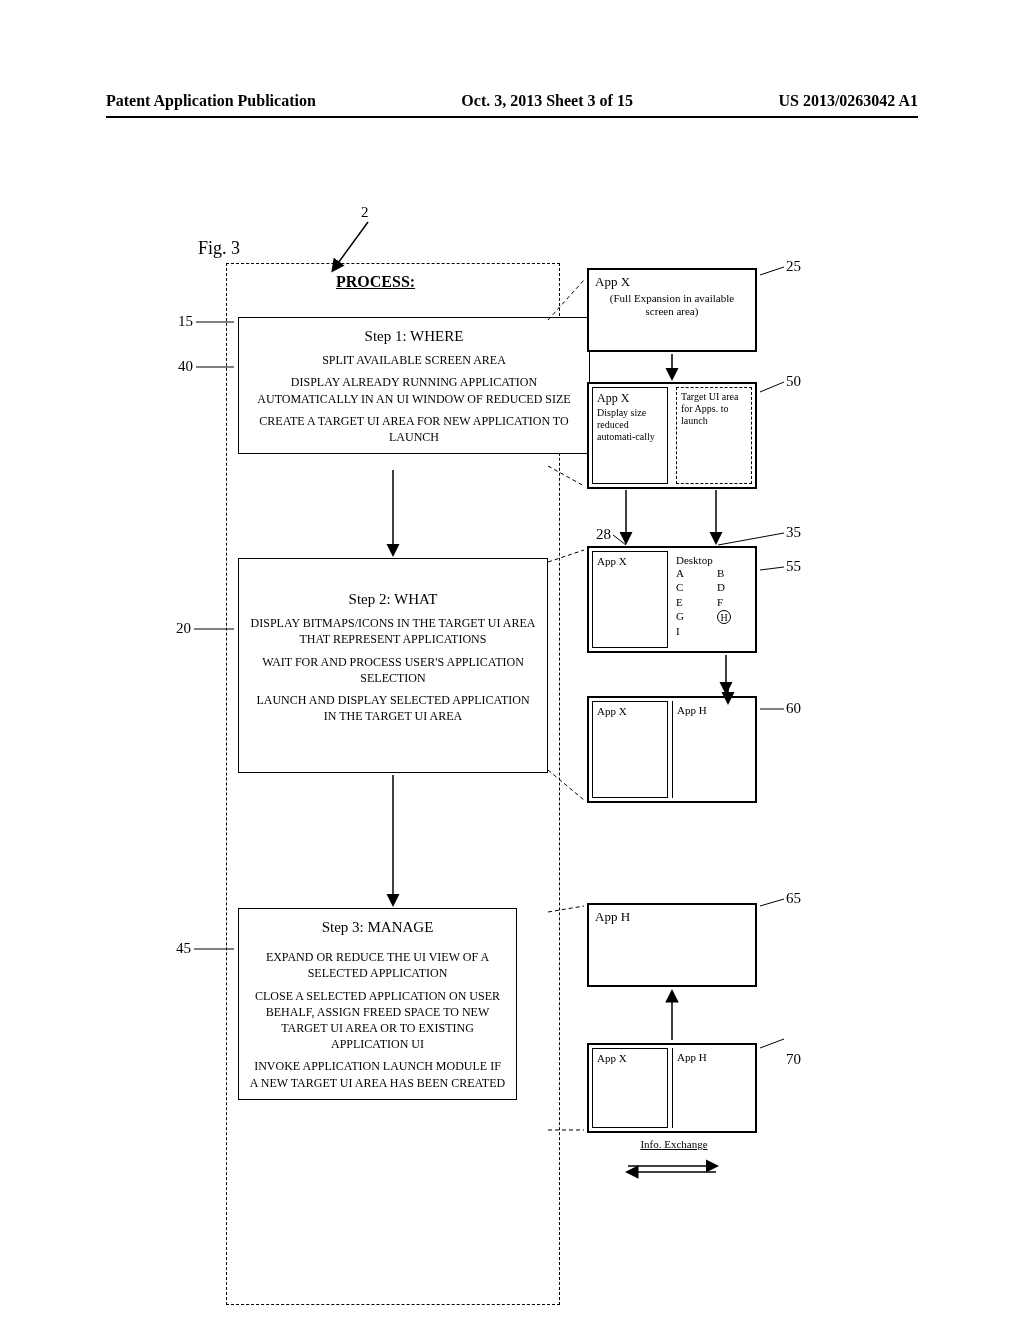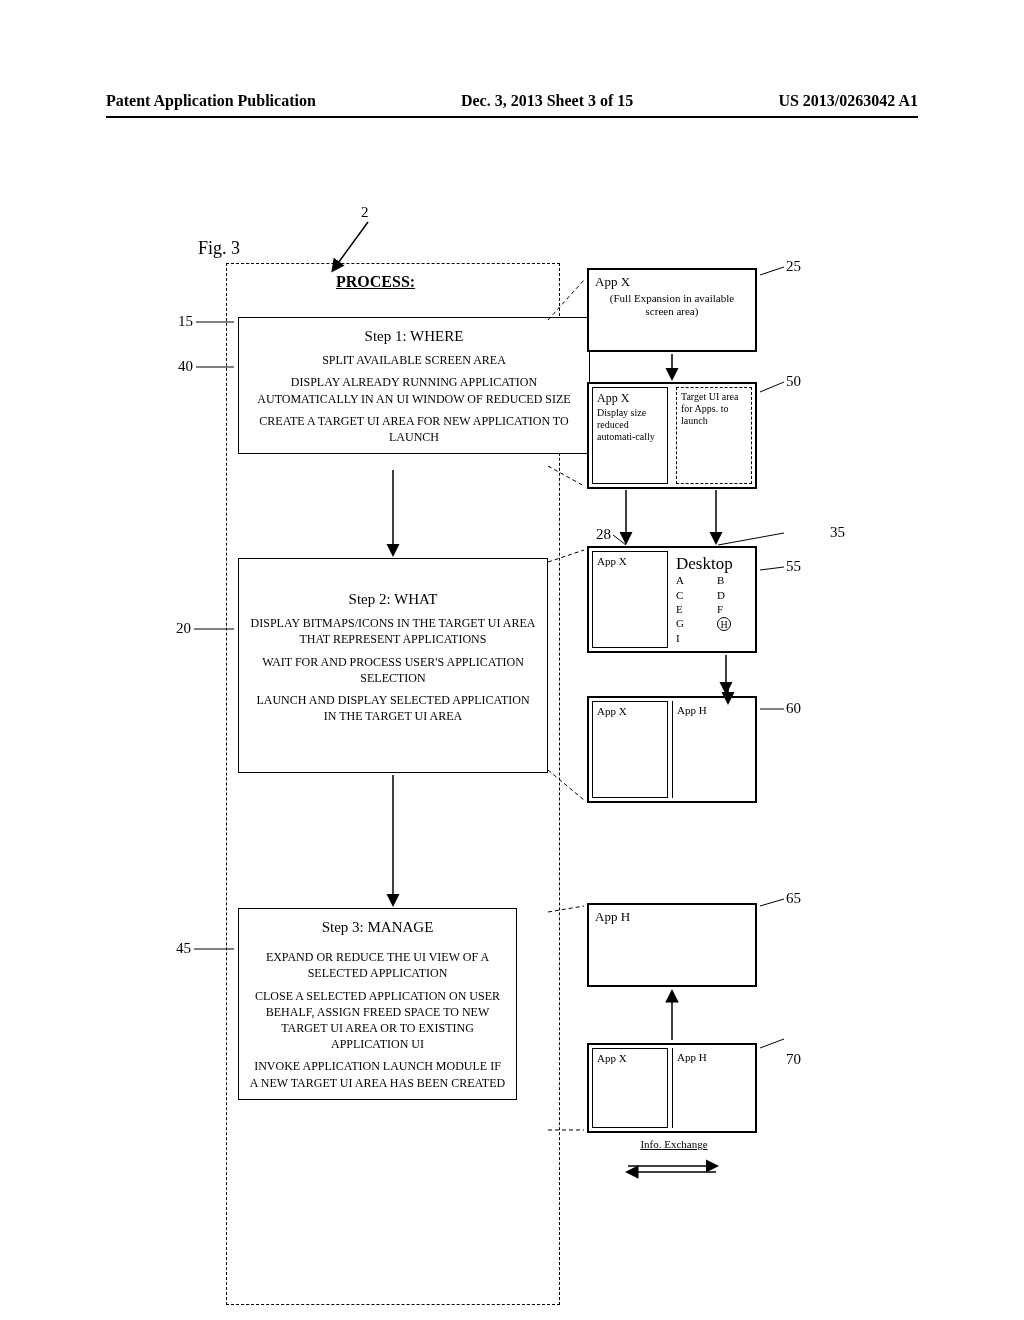--- a/index.html
+++ b/index.html
@@ -117,21 +117,21 @@
     gap: 1px 10px;
     font-size: 11px;
   }
   .circled { display:inline-block; border:1px solid #000; border-radius:50%; width:14px; height:14px; line-height:13px; text-align:center; font-size:10px;}
 </style>
 </head>
 <body>
 
 <div class="page-header">
   <span>Patent Application Publication</span>
-  <span>Dec. 3, 2013   Sheet 3 of 15</span>
+  <span>Oct. 3, 2013   Sheet 3 of 15</span>
   <span>US 2013/0263042 A1</span>
 </div>
 
 <div class="diagram">
 
   <div class="fig-label">Fig. 3</div>
 
   <div class="process-box"></div>
   <div class="process-title">PROCESS:</div>
 
@@ -169,21 +169,21 @@
     <div class="inner-right dashed-inner" style="width:76px; border:1.5px dashed #000;margin-left:12px;">
       <div style="font-size:10px;">Target UI area for Apps. to launch</div>
     </div>
   </div>
 
   <div class="double-box" style="left:481px; top:416px; width:170px; height:107px;">
     <div class="inner-left" style="width:76px;">
       <span>App X</span>
     </div>
     <div class="inner-right" style="width:80px;">
-      <div style="font-size:17px;">Desktop</div>
+      <div style="font-size:11px;">Desktop</div>
       <div class="icon-grid">
         <span>A</span>
         <span>B</span>
         <span>C</span>
         <span>D</span>
         <span>E</span>
         <span>F</span>
         <span>G</span>
         <span class="circled">H</span>
         <span>I</span>
@@ -217,21 +217,21 @@
   </div>
 
   <div class="ref" style="left:255px; top:74px;">2</div>
   <div class="ref" style="left:72px; top:183px;">15</div>
   <div class="ref" style="left:72px; top:228px;">40</div>
   <div class="ref" style="left:70px; top:490px;">20</div>
   <div class="ref" style="left:70px; top:810px;">45</div>
   <div class="ref" style="left:680px; top:128px;">25</div>
   <div class="ref" style="left:680px; top:243px;">50</div>
   <div class="ref" style="left:490px; top:396px;">28</div>
-  <div class="ref" style="left:680px; top:394px;margin-left:44px;">35</div>
+  <div class="ref" style="left:680px; top:394px;">35</div>
   <div class="ref" style="left:680px; top:428px;">55</div>
   <div class="ref" style="left:680px; top:570px;">60</div>
   <div class="ref" style="left:680px; top:760px;">65</div>
   <div class="ref" style="left:680px; top:900px;margin-top:21px;">70</div>
 
   <svg class="overlay">
     <defs>
       <marker id="ah" markerWidth="9" markerHeight="9" refX="7" refY="4.5" orient="auto">
         <path d="M0,0 L9,4.5 L0,9 Z" fill="#000"></path>
       </marker>

